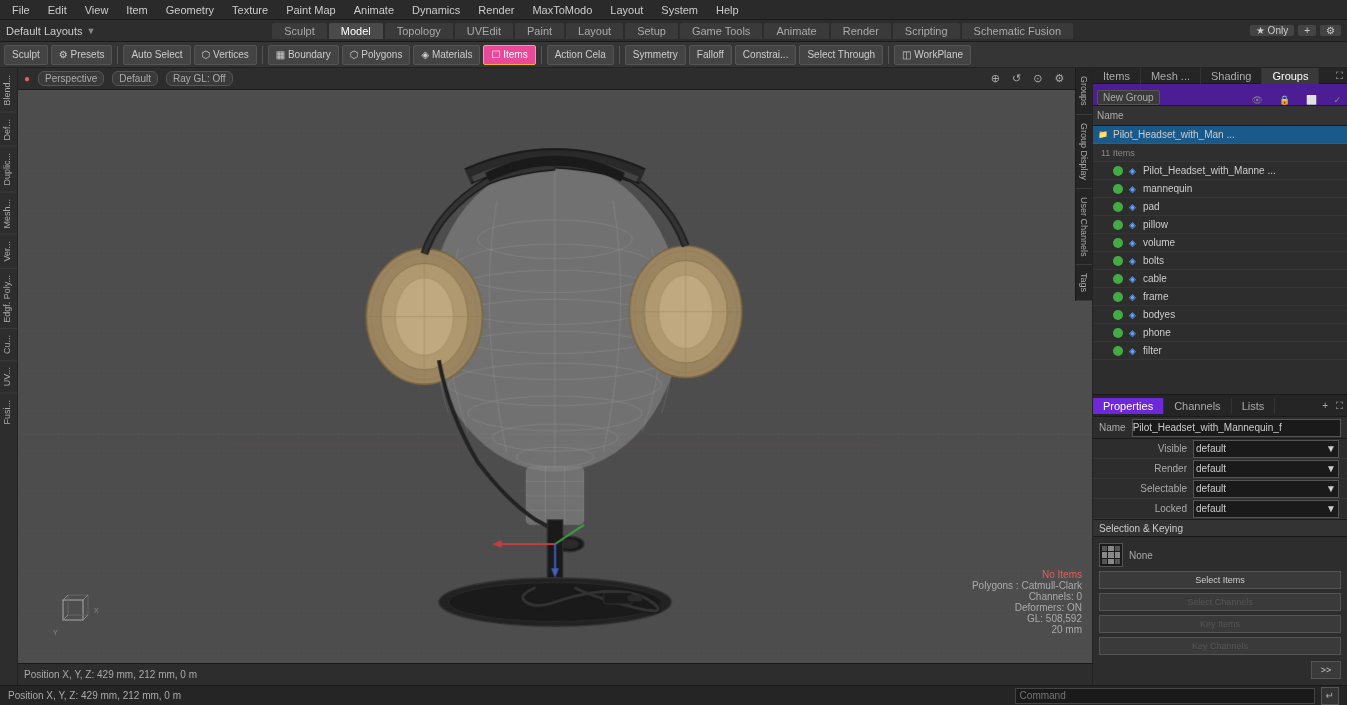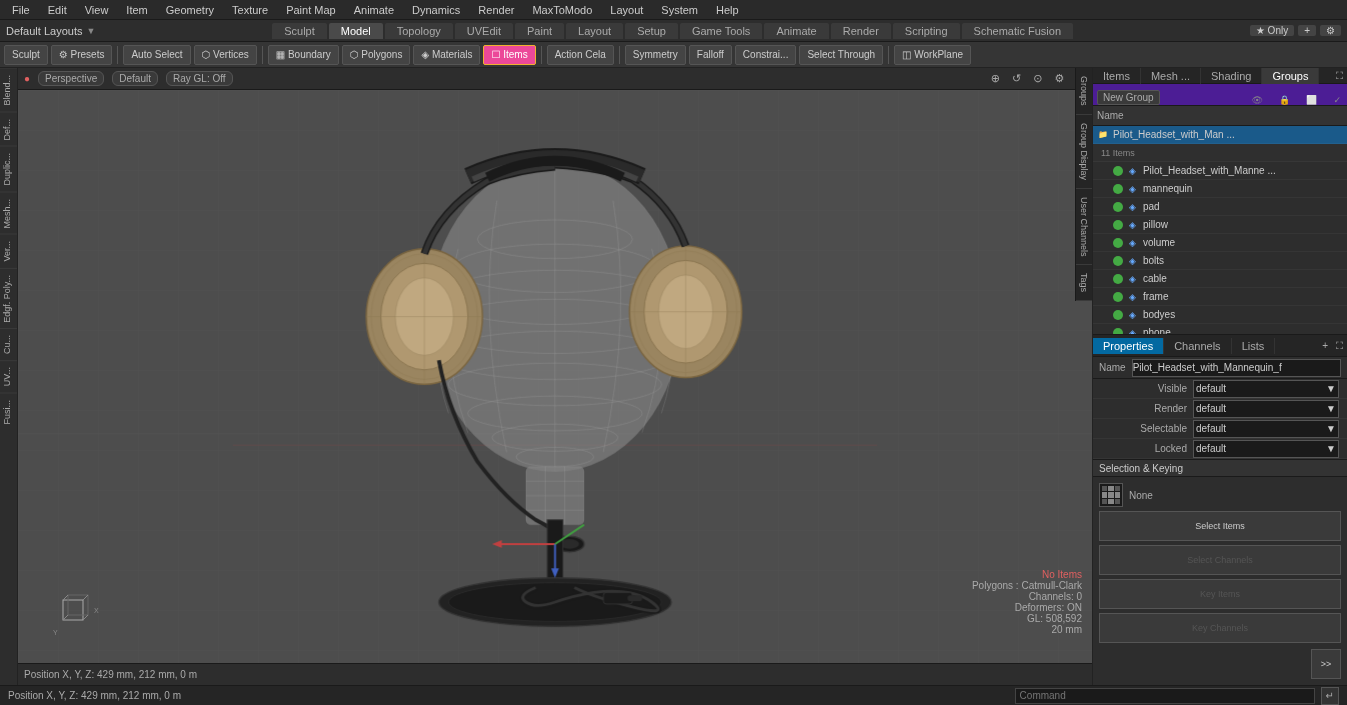--- a/index.html
+++ b/index.html
@@ -310,21 +310,21 @@
       align-items: center;
       border-bottom: 1px solid #1a1a1a;
     }
     .prop-tab {
       padding: 2px 10px;
       font-size: 11px;
       color: #aaa;
       cursor: pointer;
       border-right: 1px solid #333;
     }
-    .prop-tab.active { color: #fff; background: #0369a1; }
+    .prop-tab.active { color: #fff; background: #6d28d9; }
 
     #prop-name-row {
       height: 22px;
       display: flex;
       align-items: center;
       padding: 0 6px;
       gap: 6px;
       border-bottom: 1px solid #1a1a1a;
     }
     .prop-name-label { font-size: 10px; color: #aaa; }
@@ -417,21 +417,21 @@
     .keying-none {
       font-size: 10px;
       color: #aaa;
     }
     .keying-row {
       display: flex;
       gap: 4px;
     }
     .keying-btn {
       flex: 1;
-      height: 30px;
+      height: 18px;
       background: #3a3a3a;
       border: 1px solid #555;
       color: #ccc;
       font-size: 9px;
       cursor: pointer;
       text-align: center;
       display: flex;
       align-items: center;
       justify-content: center;
     }

